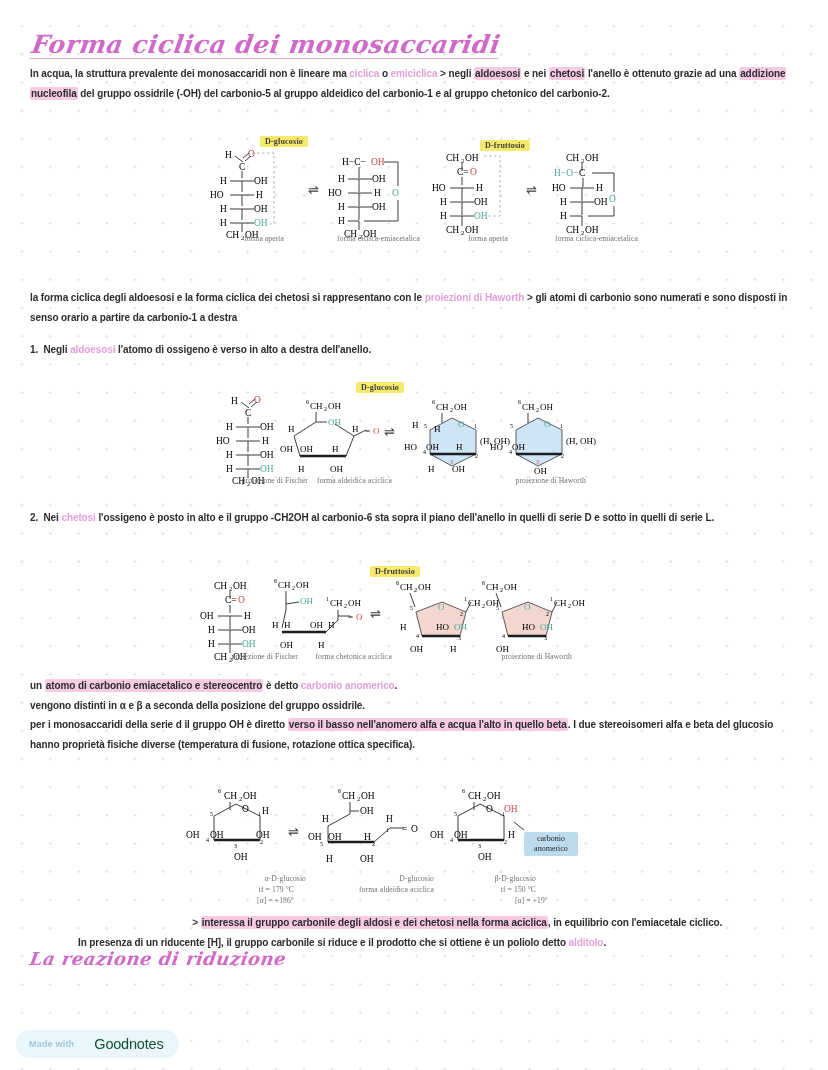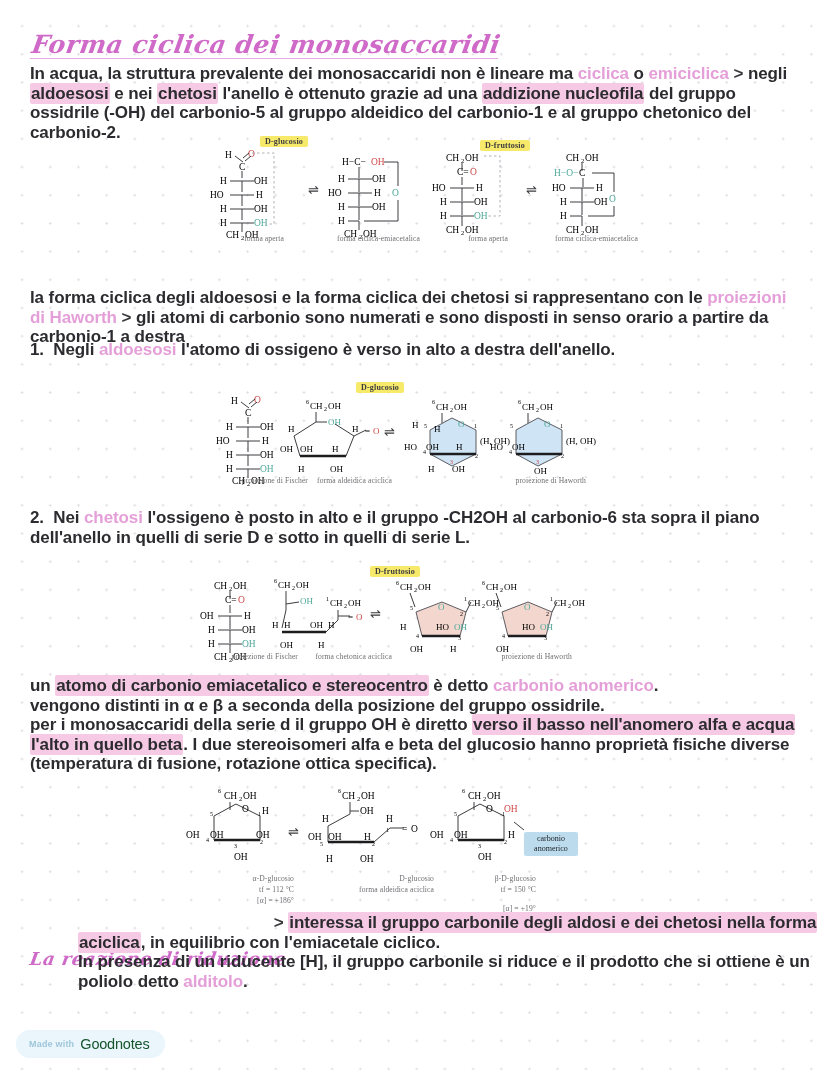--- a/index.html
+++ b/index.html
@@ -41,21 +41,21 @@
   }
   #reduction-title{
     left:30px;top:948px;
     font-size:18px;
   }
 
   
   .para{
     position:absolute;
     left:30px;
-    font-size:17px;
+    font-size:10px;
     line-height:19.6px;
     color:#2c2c30;
     font-weight:700;
     letter-spacing:-.1px;
     width:772px;
   }
   .para .hl{
     background:#f6c9e4;
     padding:1px 1px;
     border-radius:2px;
@@ -124,21 +124,21 @@
   .dash{stroke:#a9a9b0;stroke-width:.9;fill:none;stroke-dasharray:2.5 2.5;}
   .ringfill-blue{fill:#cfe4f4;stroke:#5c5c62;stroke-width:1;}
   .ringfill-pink{fill:#f3d6ce;stroke:#5c5c62;stroke-width:1;}
 
   
   #goodnotes{
     position:absolute;left:16px;top:1030px;
     background:#eaf6fb;
     border-radius:16px;
     padding:6px 16px 6px 13px;
-    display:flex;align-items:center;gap:6px;
+    display:flex;align-items:center;gap:20px;
   }
   #goodnotes .mw{font-size:9px;color:#9fc6da;font-weight:600;letter-spacing:.2px;}
   #goodnotes .gn{font-size:14.5px;color:#14532d;letter-spacing:-.2px;}
 </style>
 </head>
 <body>
 
 <div id="dotgrid"></div>
 
 <div id="page">
@@ -620,30 +620,30 @@
         <text x="76" y="58" class="grayn" font-family="Liberation Serif">2</text>
         <text x="50" y="62" class="grayn" font-family="Liberation Serif">3</text>
         <path class="bond" d="M86 36 L96 44" stroke="#888"></path>
       </svg>
     </div>
 
     <div style="position:absolute;left:346px;top:50px;">
       <span class="anomer-callout">carbonio anomerico</span>
     </div>
 
-    <div class="figcap" style="position:absolute;left:6px;top:92px;width:110px;">α-D-glucosio</div>
-    <div class="figcap" style="position:absolute;left:6px;top:103px;width:110px;">tf = 112 °C</div>
+    <div class="figcap" style="position:absolute;left:18px;top:92px;width:110px;">α-D-glucosio</div>
+    <div class="figcap" style="position:absolute;left:6px;top:103px;width:110px;">tf = 179 °C</div>
     <div class="figcap" style="position:absolute;left:6px;top:114px;width:110px;">[α] = +186°</div>
 
     <div class="figcap" style="position:absolute;left:126px;top:92px;width:130px;">D-glucosio</div>
     <div class="figcap" style="position:absolute;left:126px;top:103px;width:130px;">forma aldeidica aciclica</div>
 
     <div class="figcap" style="position:absolute;left:248px;top:92px;width:110px;">β-D-glucosio</div>
     <div class="figcap" style="position:absolute;left:248px;top:103px;width:110px;">tf = 150 °C</div>
-    <div class="figcap" style="position:absolute;left:248px;top:114px;width:110px;margin-top:8px;">[α] = +19°</div>
+    <div class="figcap" style="position:absolute;left:260px;top:114px;width:110px;">[α] = +19°</div>
   </div>
 
   <div class="title-script" id="reduction-title">La reazione di riduzione</div>
 
   <div class="para" id="p-reduction">
     <span style="visibility:hidden">La reazione di riduzione</span><span class="arrow"> &gt; </span><span class="hl">interessa il gruppo carbonile degli aldosi e dei chetosi nella forma aciclica</span><span>, in equilibrio con l'emiacetale ciclico.</span><br>
     <span>In presenza di un riducente [H], il gruppo carbonile si riduce e il prodotto che si ottiene è un poliolo detto </span><span class="pink">alditolo</span><span>.</span>
   </div>
 
   <div id="goodnotes">

